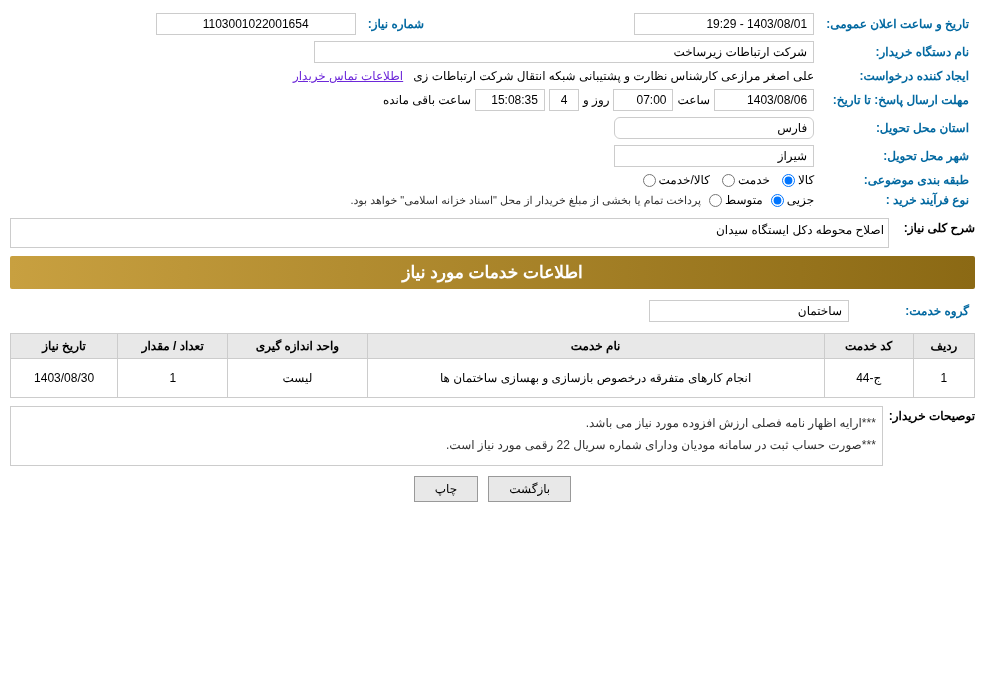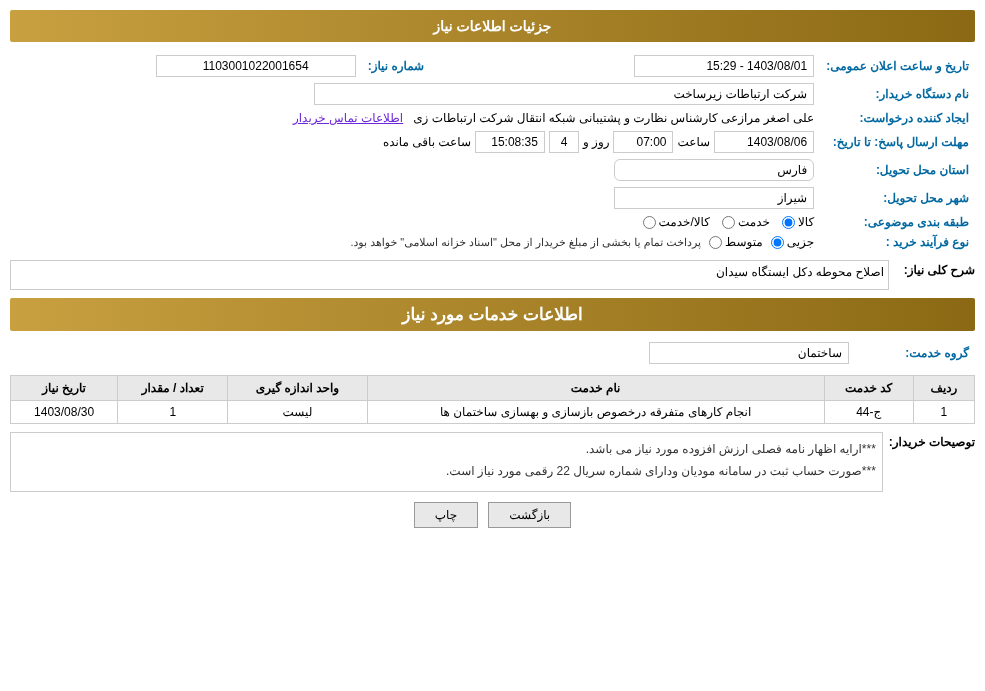--- a/index.html
+++ b/index.html
@@ -80,21 +80,21 @@
     .data-table th {
       background: #e8e8e8;
       border: 1px solid #ccc;
       padding: 5px 8px;
       text-align: center;
       font-weight: bold;
       font-size: 12px;
     }
     .data-table td {
       border: 1px solid #ccc;
-      padding: 4px 8px;
+      padding: 12px 8px;
       text-align: center;
       font-size: 12px;
     }
     .data-table tr:nth-child(even) td {
       background: #f9f9f9;
     }
     .radio-group {
       display: flex;
       align-items: center;
       gap: 12px;
@@ -156,29 +156,28 @@
       align-items: center;
       gap: 4px;
       direction: rtl;
     }
   </style>
 </head>
 <body>
 
 <div class="page-wrapper">
 
-  <div class="section-header">جزئیات اطلاعات نیاز</div>
 
   <table class="info-table">
 
     <tbody>
         <tr>
       <td class="label-cell">تاریخ و ساعت اعلان عمومی:</td>
       <td>
-        <span class="value-box" style="min-width:180px;">1403/08/01 - 15:29</span>
+        <span class="value-box" style="min-width:180px;">1403/08/01 - 19:29</span>
       </td>
       <td style="width:60px;"></td>
       <td class="label-cell" style="text-align:left; width:80px;">شماره نیاز:</td>
       <td>
         <span class="value-box" style="min-width:200px; text-align:center;">1103001022001654</span>
       </td>
     </tr>
 
     <tr>
       <td class="label-cell">نام دستگاه خریدار:</td>

